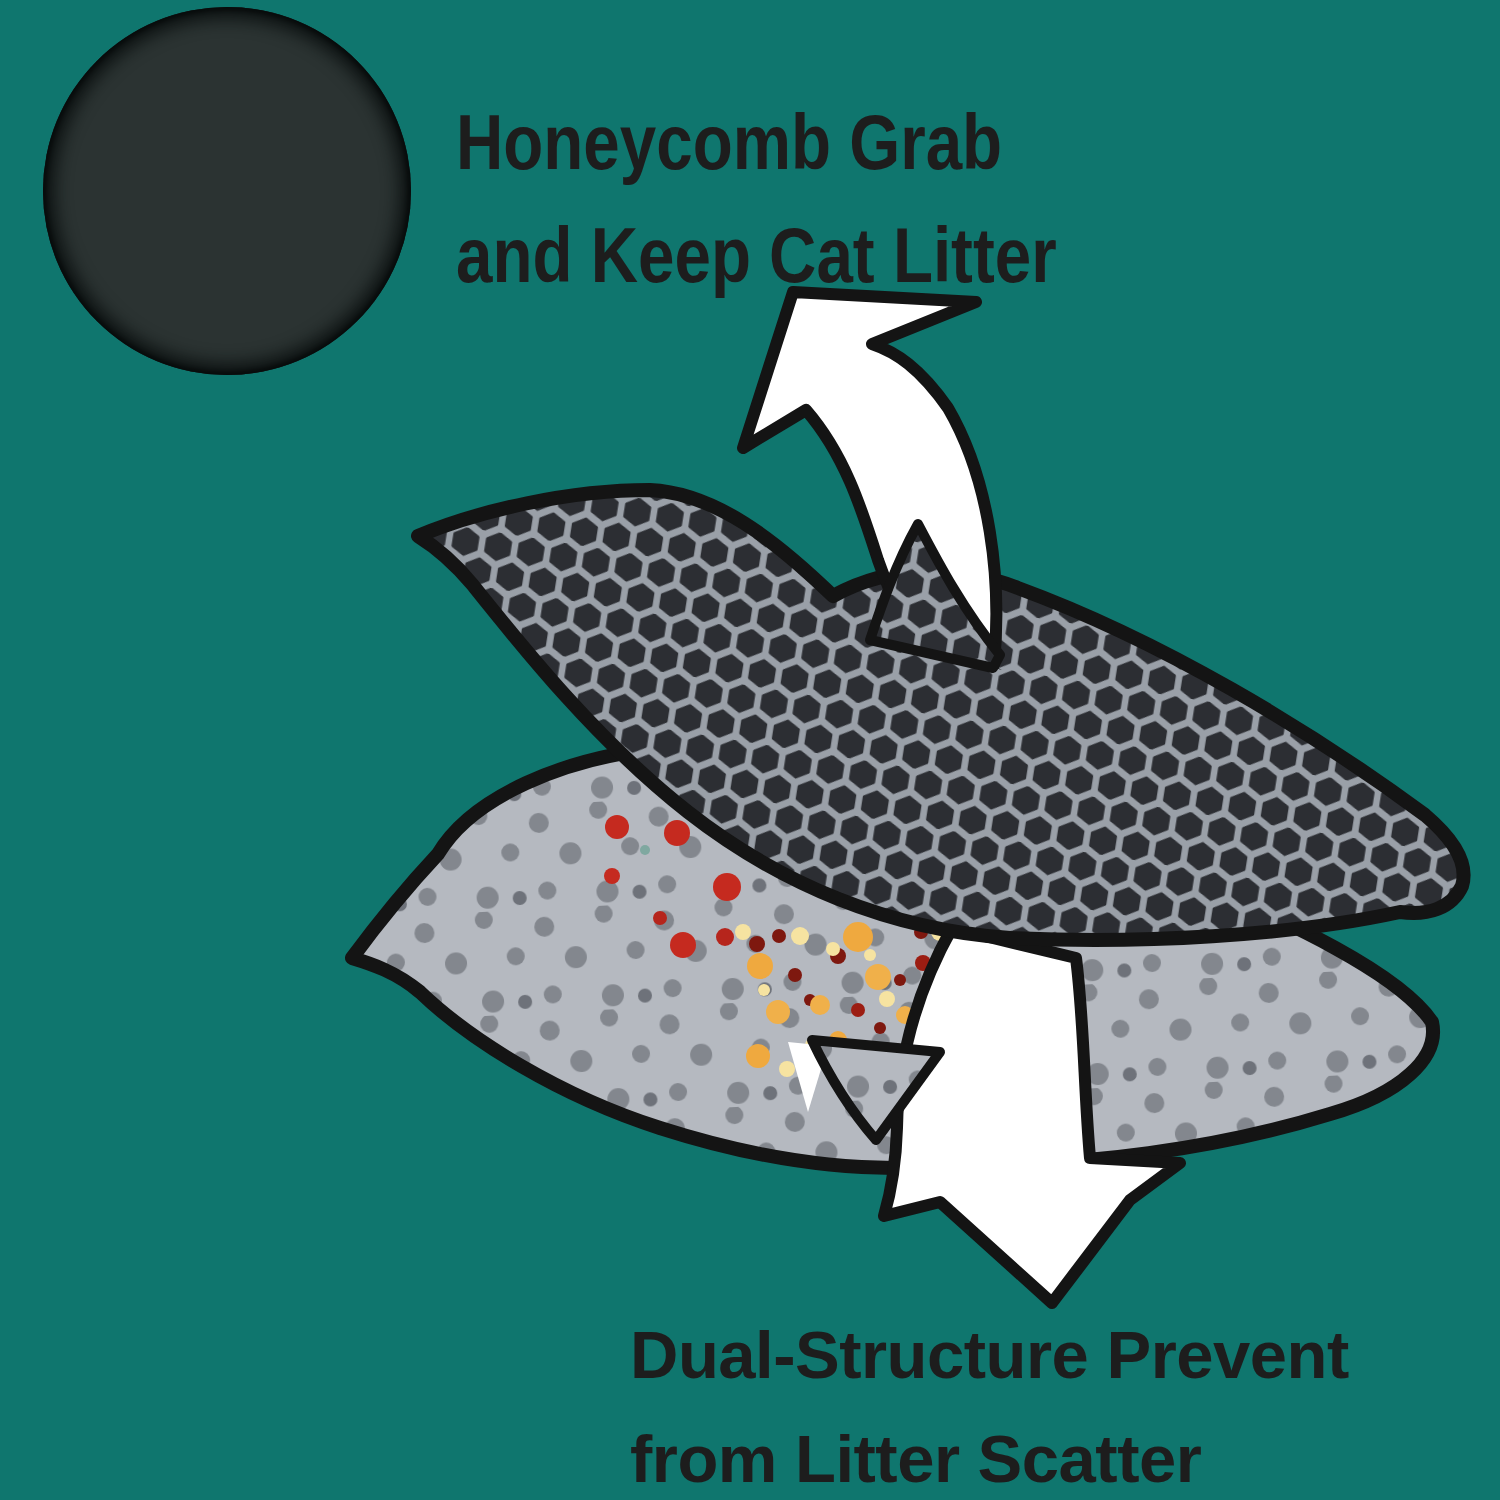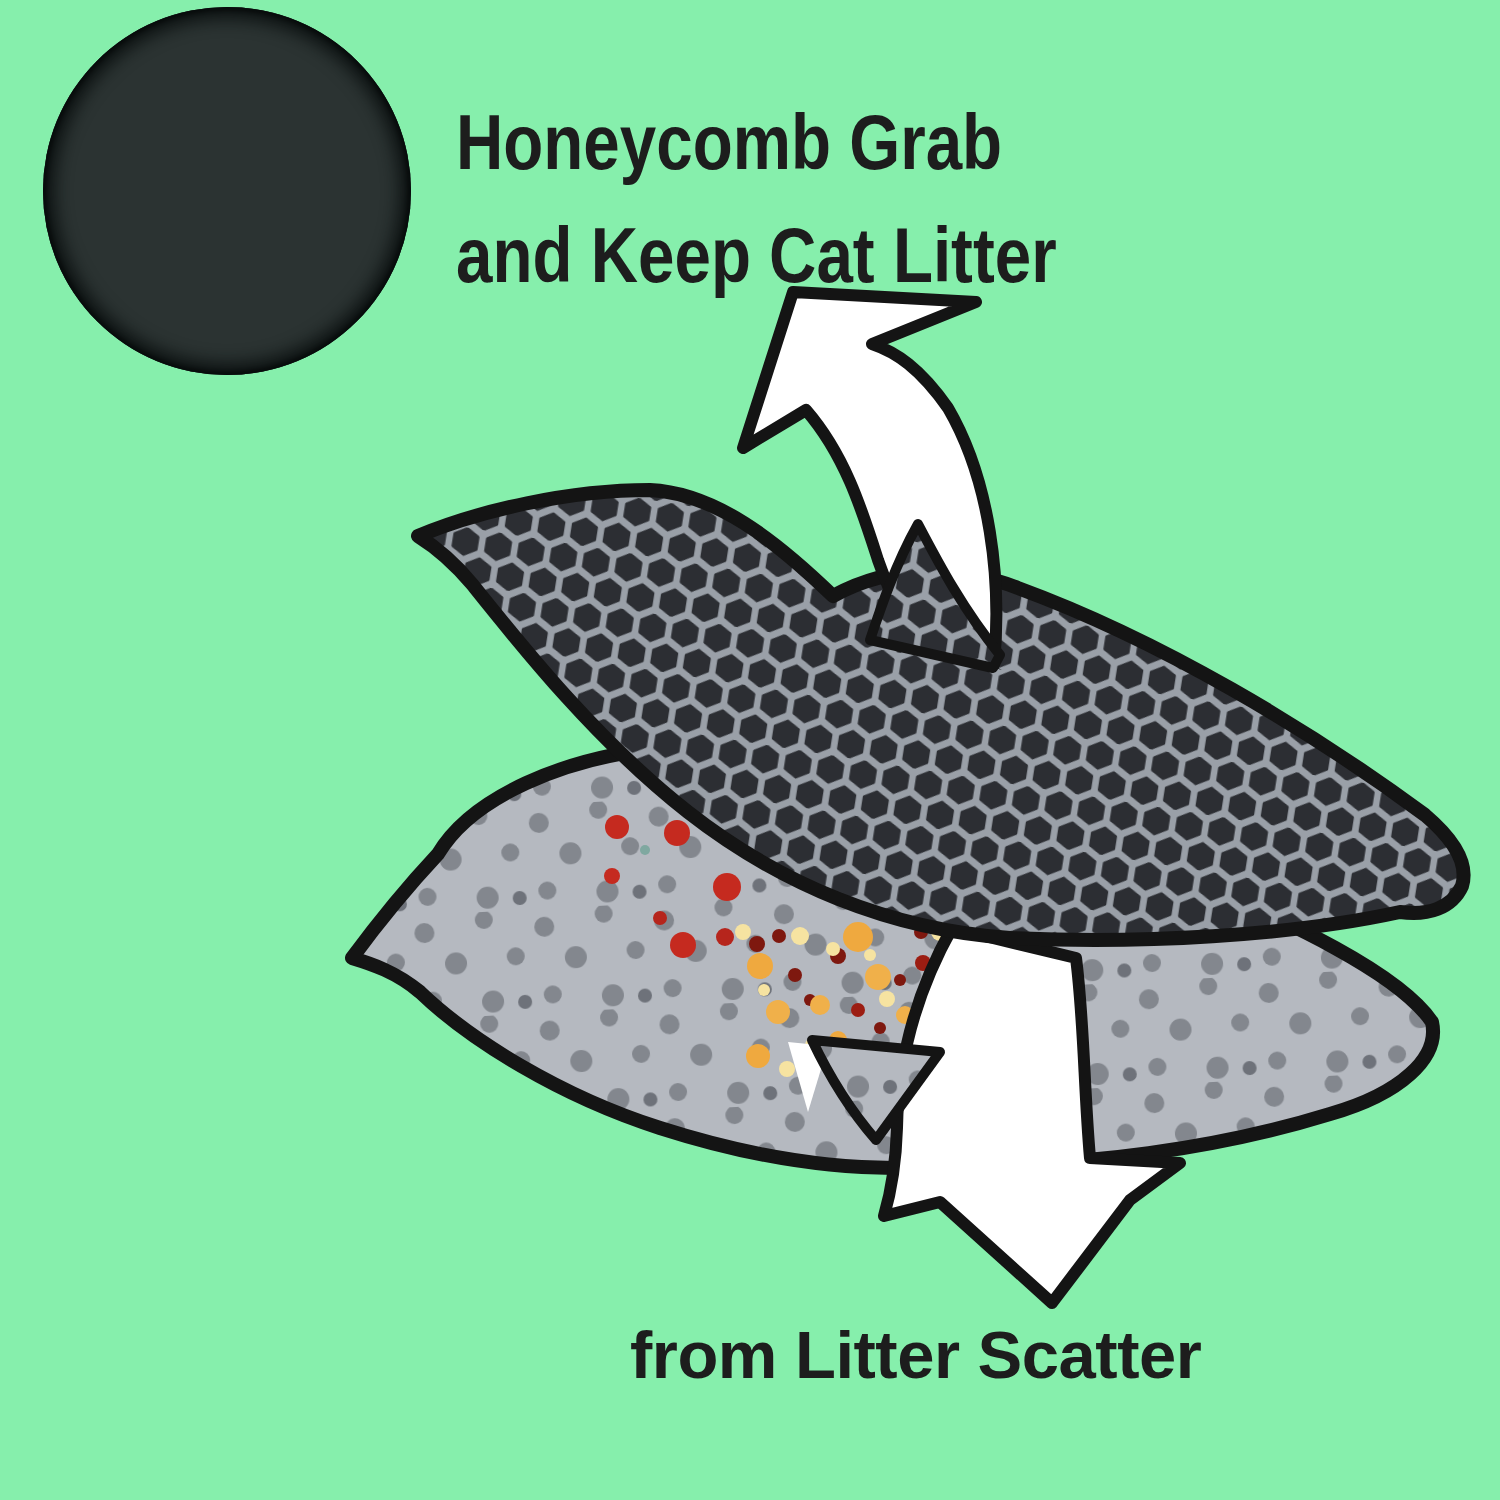--- a/index.html
+++ b/index.html
@@ -1,18 +1,18 @@
 <!DOCTYPE html>
 <html><head>
 <meta charset="utf-8">
 <style>
   html,body{margin:0;padding:0;background:#fff;}
   #stage{
     position:relative;width:1500px;height:1500px;overflow:hidden;
-    background:#86efac;font-family:"Liberation Sans",sans-serif;
+    background:#0f766e;font-family:"Liberation Sans",sans-serif;
   }
   
   .inset{
     position:absolute;left:43px;top:7px;width:368px;height:368px;border-radius:50%;
     background-color:#2b3332;
     background-image:
       radial-gradient(circle 6px at 36px 30px, rgba(255,255,255,.9) 0 55%, rgba(255,255,255,0) 75%),
       radial-gradient(circle 5px at 110px 96px, rgba(255,255,255,.85) 0 55%, rgba(255,255,255,0) 75%),
       radial-gradient(circle 4px at 60px 20px, rgba(240,250,250,.8) 0 55%, rgba(255,255,255,0) 75%),
       radial-gradient(circle at 50% 44%, #aeb9b9 0 9px, #8d9a9b 16px, #5a6768 25px, rgba(40,48,47,0) 27px),
@@ -169,16 +169,17 @@
          L 870 640
          C 880 610 895 565 918 524 Z" fill="url(#hexmat)" stroke="#141414" stroke-width="10" stroke-linejoin="round"></path>
   </svg>
 
   <div class="caption caption-top">
     <div>Honeycomb Grab</div>
     <div>and Keep Cat Litter</div>
   </div>
 
   <div class="caption caption-bottom">
+    <div>Dual-Structure Prevent</div>
     <div>from Litter Scatter</div>
   </div>
 
 </div>
 
 </body></html>

